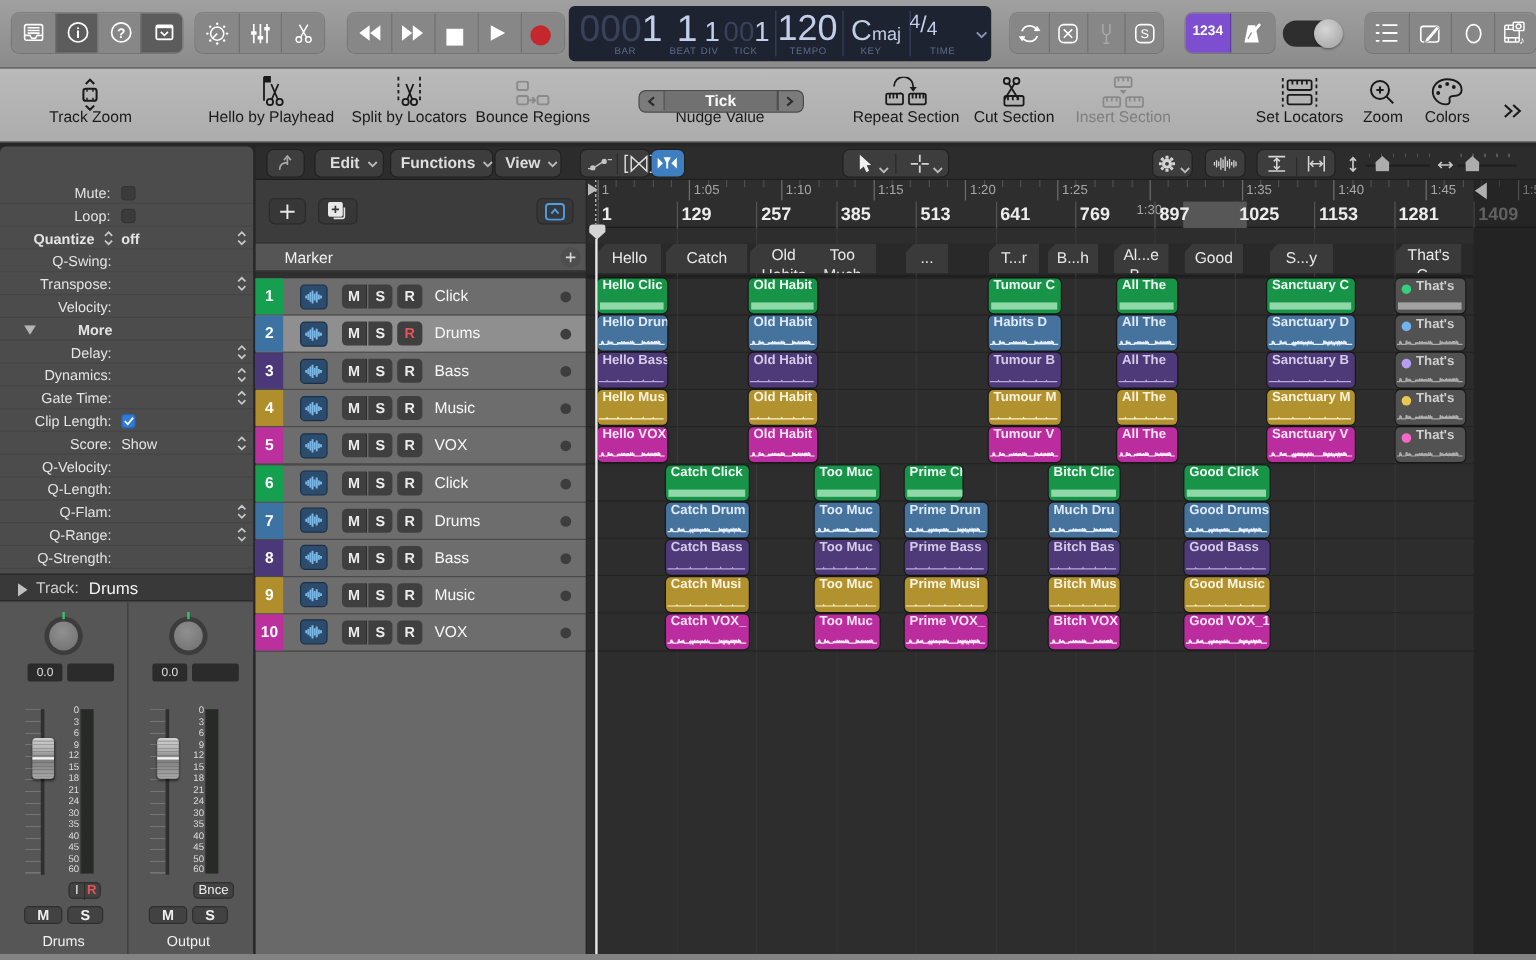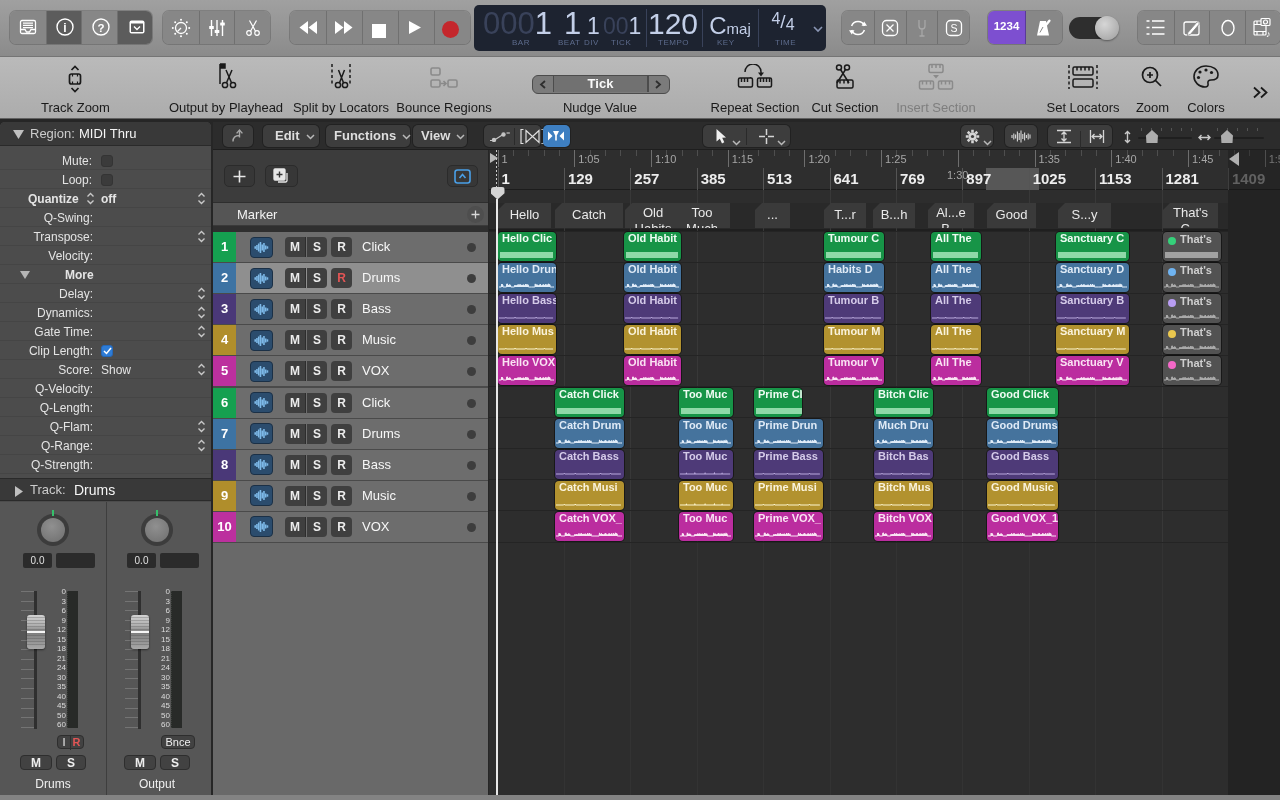--- a/index.html
+++ b/index.html
@@ -12,21 +12,21 @@
 .grp{position:absolute;top:11px;height:33px;border-radius:6px;overflow:hidden;box-shadow:0 0 0 1px rgba(0,0,0,0.18);}
 .grp .tbtn{top:0;}
 .tsep{position:absolute;top:0;width:1px;height:33px;background:#707070;}
 
 #lcd{position:absolute;left:474px;top:5px;width:352px;height:46px;background:#1d2330;border-radius:5px;color:#b9c5e0;}
 #lcd .lab{position:absolute;font-size:8px;color:#5d6b8c;letter-spacing:0.5px;bottom:4px;}
 #lcd .div{position:absolute;top:4px;bottom:4px;width:1px;background:#39425a;}
 .dim{color:#39425a;}
 
 #tb2{position:absolute;top:56px;left:0;width:1280px;height:63px;background:linear-gradient(#bababa,#acacac);border-top:1px solid #757575;border-bottom:1px solid #616161;}
-.t2l{position:absolute;top:43px;font-size:13px;color:#1a1a1a;white-space:nowrap;transform:translateX(-50%);}
+.t2l{position:absolute;top:33px;font-size:13px;color:#1a1a1a;white-space:nowrap;transform:translateX(-50%);}
 .t2l.dis{color:#7e7e7e;}
 .t2i{position:absolute;transform:translateX(-50%);}
 
 #content{position:absolute;top:119px;left:0;width:1280px;height:676px;background:#262626;}
 
 #insp{position:absolute;left:0;top:3px;width:211px;height:673px;background:#4c4c4c;border-radius:5px 5px 0 0;overflow:hidden;}
 .ihead{position:absolute;left:0;width:211px;height:24px;background:#393939;border-bottom:1px solid #2a2a2a;color:#ccc;font-size:13px;}
 .irow{position:absolute;left:0;width:211px;height:19px;border-bottom:1px solid #454545;font-size:12px;color:#e4e4e4;}
 .ilab{position:absolute;right:118px;top:3px;white-space:nowrap;}
 .updn{position:absolute;top:3px;width:9px;height:13px;color:#c9c9c9;}
@@ -172,21 +172,21 @@
         <div class="lab" style="left:84px;">BEAT</div>
         <div class="lab" style="left:110px;">DIV</div>
         <div class="lab" style="left:137px;">TICK</div>
         <div class="div" style="left:172px;"></div>
         <div style="position:absolute;left:172px;top:2px;width:54px;text-align:center;font-size:30px;color:#c3cfe8">120</div>
         <div class="lab" style="left:184px;">TEMPO</div>
         <div class="div" style="left:228px;"></div>
         <div style="position:absolute;left:228px;top:7px;width:56px;text-align:center;color:#c3cfe8"><span style="font-size:24px;">C</span><span style="font-size:15px;">maj</span></div>
         <div class="lab" style="left:243px;">KEY</div>
         <div class="div" style="left:284px;"></div>
-        <div style="position:absolute;left:284px;top:6px;width:50px;text-align:center;font-size:16px;color:#c3cfe8"><span style="position:relative;top:-4px;">4</span><span style="font-size:19px;">/</span><span style="position:relative;top:2px;">4</span></div>
+        <div style="position:absolute;left:284px;top:6px;width:50px;text-align:left;font-size:16px;color:#c3cfe8"><span style="position:relative;top:-4px;">4</span><span style="font-size:19px;">/</span><span style="position:relative;top:2px;">4</span></div>
         <div class="lab" style="left:301px;">TIME</div>
         <svg class="abs" style="left:338px;top:20px" width="12" height="8" viewBox="0 0 12 8">
           <path d="M2 2 l4 4 4-4" stroke="#8a96b4" stroke-width="1.6" fill="none"></path>
         </svg>
       </div>
       <div class="grp" style="left:842px;width:127px;">
         <div class="tbtn" style="left:0.0px;width:31.75px;"></div>
         <div class="tbtn" style="left:31.75px;width:31.75px;"></div>
         <div class="tbtn" style="left:63.5px;width:31.75px;"></div>
         <div class="tbtn" style="left:95.25px;width:31.75px;"></div>
@@ -254,21 +254,21 @@
             <path d="M2 7.5 h12 M2 14.5 h12 M5 4 v3.5 M11 4 v3.5 M5 14.5 v3.5 M11 14.5 v3.5"></path>
             <rect x="9" y="1.5" width="9" height="7" rx="1" fill="#878787"></rect>
             <circle cx="13.5" cy="5" r="2"></circle>
           </g>
           <text x="14" y="20" font-size="9" fill="#fff">♪</text>
         </svg>
       </div>
     </div>
     <div id="tb2">
       <div class="t2l " style="left:75.5px;">Track Zoom</div>
-      <div class="t2l " style="left:226px;">Output by Playhead</div>
+      <div class="t2l " style="left:226px;">Hello by Playhead</div>
       <div class="t2l " style="left:341px;">Split by Locators</div>
       <div class="t2l " style="left:444px;">Bounce Regions</div>
       <div class="t2l " style="left:600px;">Nudge Value</div>
       <div class="t2l " style="left:755px;">Repeat Section</div>
       <div class="t2l " style="left:845px;">Cut Section</div>
       <div class="t2l dis" style="left:936px;">Insert Section</div>
       <div class="t2l " style="left:1083px;">Set Locators</div>
       <div class="t2l " style="left:1152.5px;">Zoom</div>
       <div class="t2l " style="left:1206px;">Colors</div>
       <svg class="t2i" style="left:75px;top:8px" width="26" height="28" viewBox="0 0 26 28">
@@ -372,27 +372,20 @@
       </div>
       <svg class="abs" style="left:1252px;top:29px" width="17" height="13" viewBox="0 0 17 13">
         <g stroke="#1a1a1a" stroke-width="1.8" fill="none">
           <path d="M2 1.5 L7.5 6.5 L2 11.5"></path>
           <path d="M9 1.5 L14.5 6.5 L9 11.5"></path>
         </g>
       </svg>
     </div>
     <div id="content">
       <div id="insp">
-        <div class="ihead" style="top:0;">
-          <svg class="abs" style="left:13px;top:8px" width="11" height="9" viewBox="0 0 11 9">
-            <path d="M0 0 h11 L5.5 9 Z" fill="#c0c0c0"></path>
-          </svg>
-          <span class="abs" style="left:30px;top:4px;">Region:</span>
-          <span class="abs" style="left:79px;top:4px;color:#f5f5f5;">MIDI Thru</span>
-        </div>
         <div class="irow" style="top:29px;">
           <span class="ilab" style="right:119px;">Mute:</span>
           <span class="ckbox"></span>
         </div>
         <div class="irow" style="top:48px;">
           <span class="ilab" style="right:119px;">Loop:</span>
           <span class="ckbox"></span>
         </div>
         <div class="irow" style="top:67px;">
           <span class="abs" style="left:28px;top:3px;font-weight:bold;">Quantize</span>

